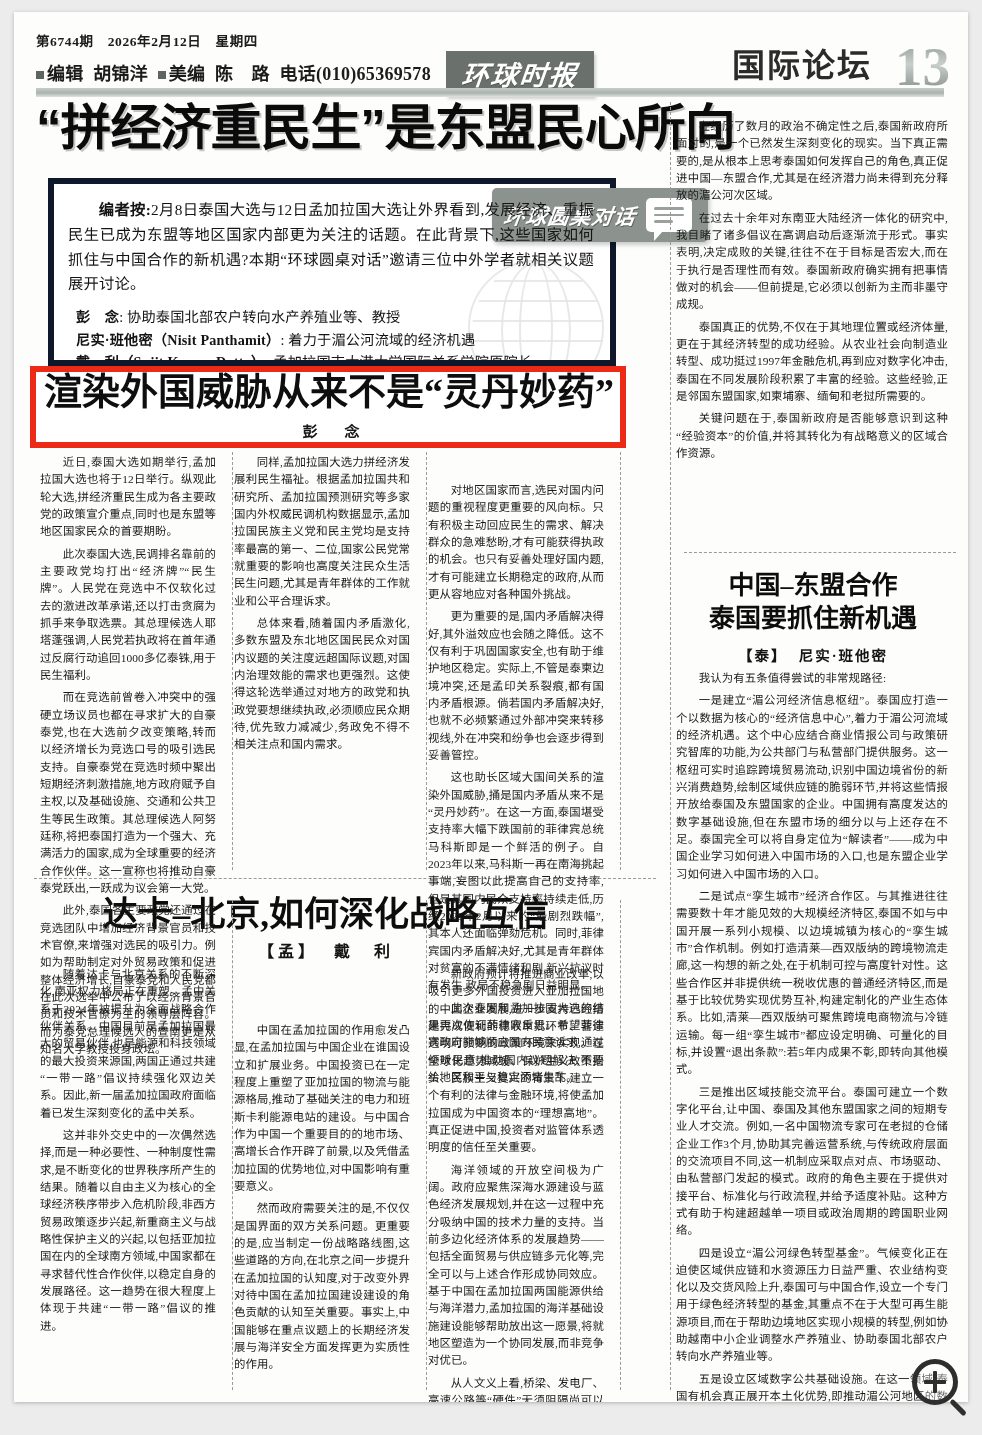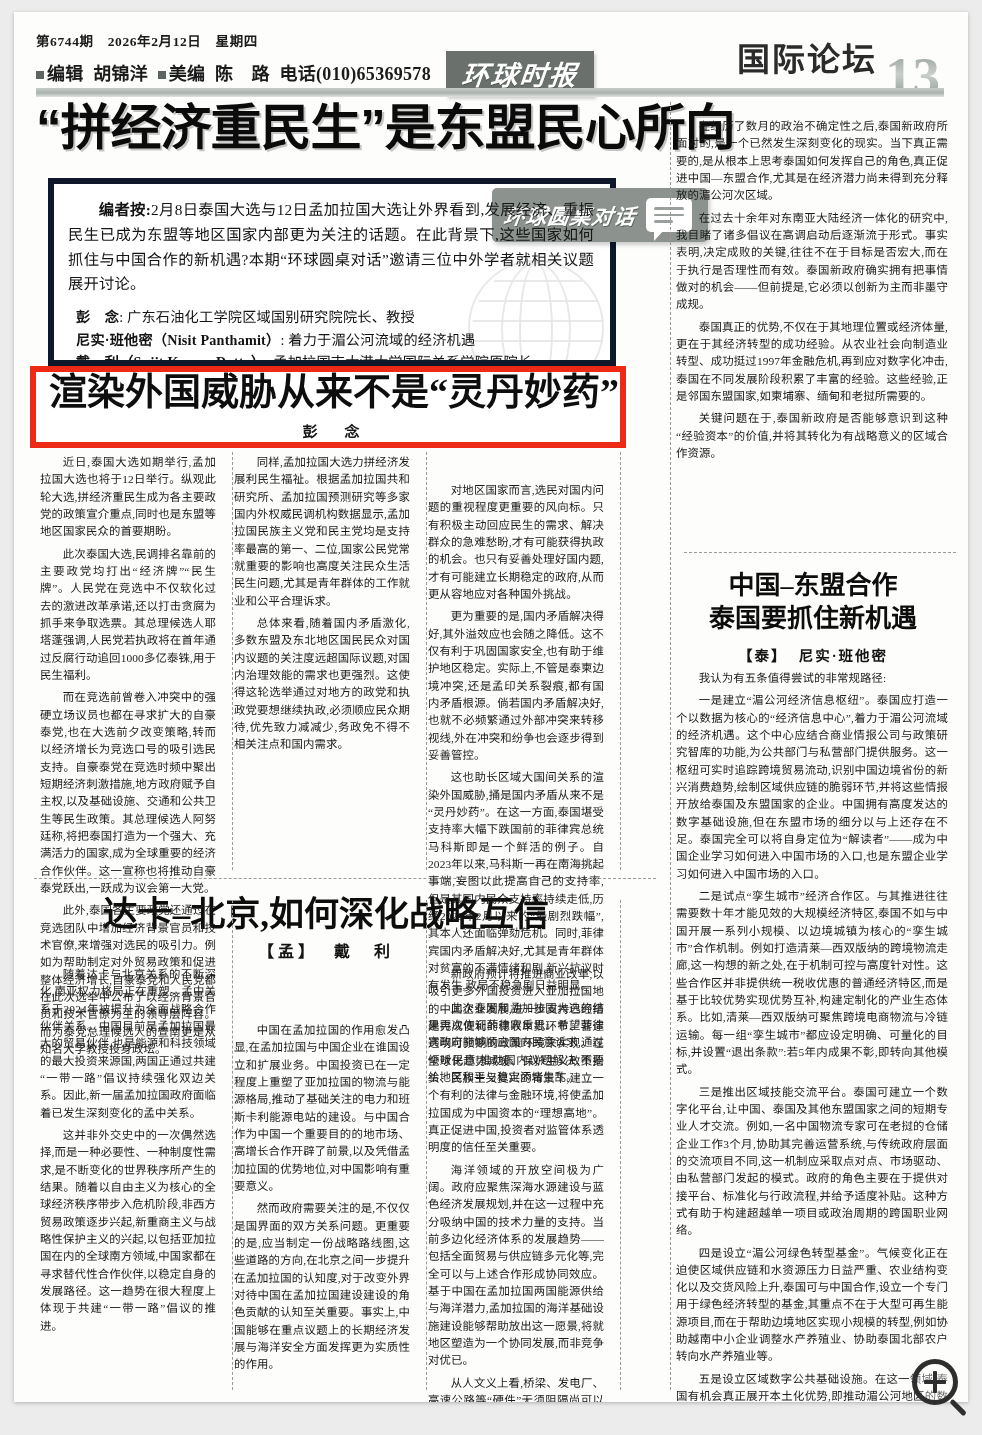--- a/index.html
+++ b/index.html
@@ -56,35 +56,34 @@
     box-shadow:2px 3px 3px rgba(0,0,0,.18);
   }
   .mh-logo span{
     color:#fff;font-size:27px;font-weight:700;
     font-family:"Liberation Serif","DejaVu Serif",serif;
     font-style:italic;letter-spacing:2px;
     transform:skewX(-6deg);
     text-shadow:0 1px 0 rgba(0,0,0,.35);
   }
   .mh-right{
-    position:absolute;right:16px;top:16px;
-    display:flex;align-items:flex-start;gap:4px;
+    position:absolute;right:6px;top:16px;
+    display:flex;align-items:center;gap:19px;
   }
   .mh-section{
     font-size:33px;font-weight:700;color:#2b2b2b;letter-spacing:2px;
     font-family:"Liberation Serif","DejaVu Serif",serif;
     line-height:1;
   }
   .mh-pageno{
     font-size:55px;font-weight:700;line-height:.82;
     font-family:"Liberation Serif","DejaVu Serif",serif;
     background:linear-gradient(180deg,#9aa3a0 0%,#c8cecb 45%,#8d9794 100%);
     -webkit-background-clip:text;background-clip:text;color:transparent;
     padding-left:4px;
-    margin-top:10px;
   }
   .mh-rule{
     position:absolute;left:10px;top:60px;width:908px;height:9px;
     background:linear-gradient(180deg,#c6ccc9 0%,#aab2ae 55%,#dfe3e1 100%);
   }
 
   
   .main-head{
     position:absolute;left:10px;top:80px;width:660px;
     font-size:50px;font-weight:700;letter-spacing:-1px;
@@ -162,21 +161,20 @@
     border-color:#fff transparent transparent transparent;
   }
 
   
   .redbox{
     position:absolute;left:4px;top:344px;width:596px;height:82px;
     border:6px solid #ec2a16;background:#fff;box-sizing:border-box;
   }
   .a1-head{
     position:absolute;left:18px;top:350px;width:580px;
-    text-align:center;
     font-size:38px;font-weight:700;color:#0e0e0e;letter-spacing:0px;
     white-space:nowrap;line-height:1.1;
     font-family:"Liberation Serif","DejaVu Serif",serif;
   }
   .a1-byline{
     position:absolute;left:18px;top:398px;width:580px;
     text-align:center;font-size:15px;font-weight:700;color:#151515;
     letter-spacing:6px;
   }
 
@@ -278,21 +276,21 @@
             <i style="top:36px"></i>
             <i style="top:56px"></i>
           <i style="top:76px"></i>
             <i style="top:96px"></i>
         </div>
         <div class="globe"></div>
         <div class="ednote-body">
           <span class="ind"></span><b>编者按:</b><span>2月8日泰国大选与12日孟加拉国大选让外界看到,发展经济、重振民生已成为东盟等地区国家内部更为关注的话题。在此背景下,这些国家如何抓住与中国合作的新机遇?本期“环球圆桌对话”邀请三位中外学者就相关议题展开讨论。</span>
         </div>
         <div class="ed-people">
-          <div><span class="nm">彭　念</span>:&nbsp;<span>广东石油化工学院区域国别研究院院长、教授</span></div>
+          <div><span class="nm">彭　念</span>:&nbsp;<span>协助泰国北部农户转向水产养殖业等、教授</span></div>
           <div><span class="nm">尼实·班他密（Nisit Panthamit）</span>:&nbsp;<span>着力于湄公河流域的经济机遇</span></div>
           <div><span class="nm">戴　利（Sujit Kumar Datta）</span>:&nbsp;<span>孟加拉国吉大港大学国际关系学院原院长</span></div>
         </div>
       </div>
 
       <div class="badge">
         <div class="badge-text">环球圆桌对话</div>
         <div class="bubble">
             <i></i>
             <i></i>

